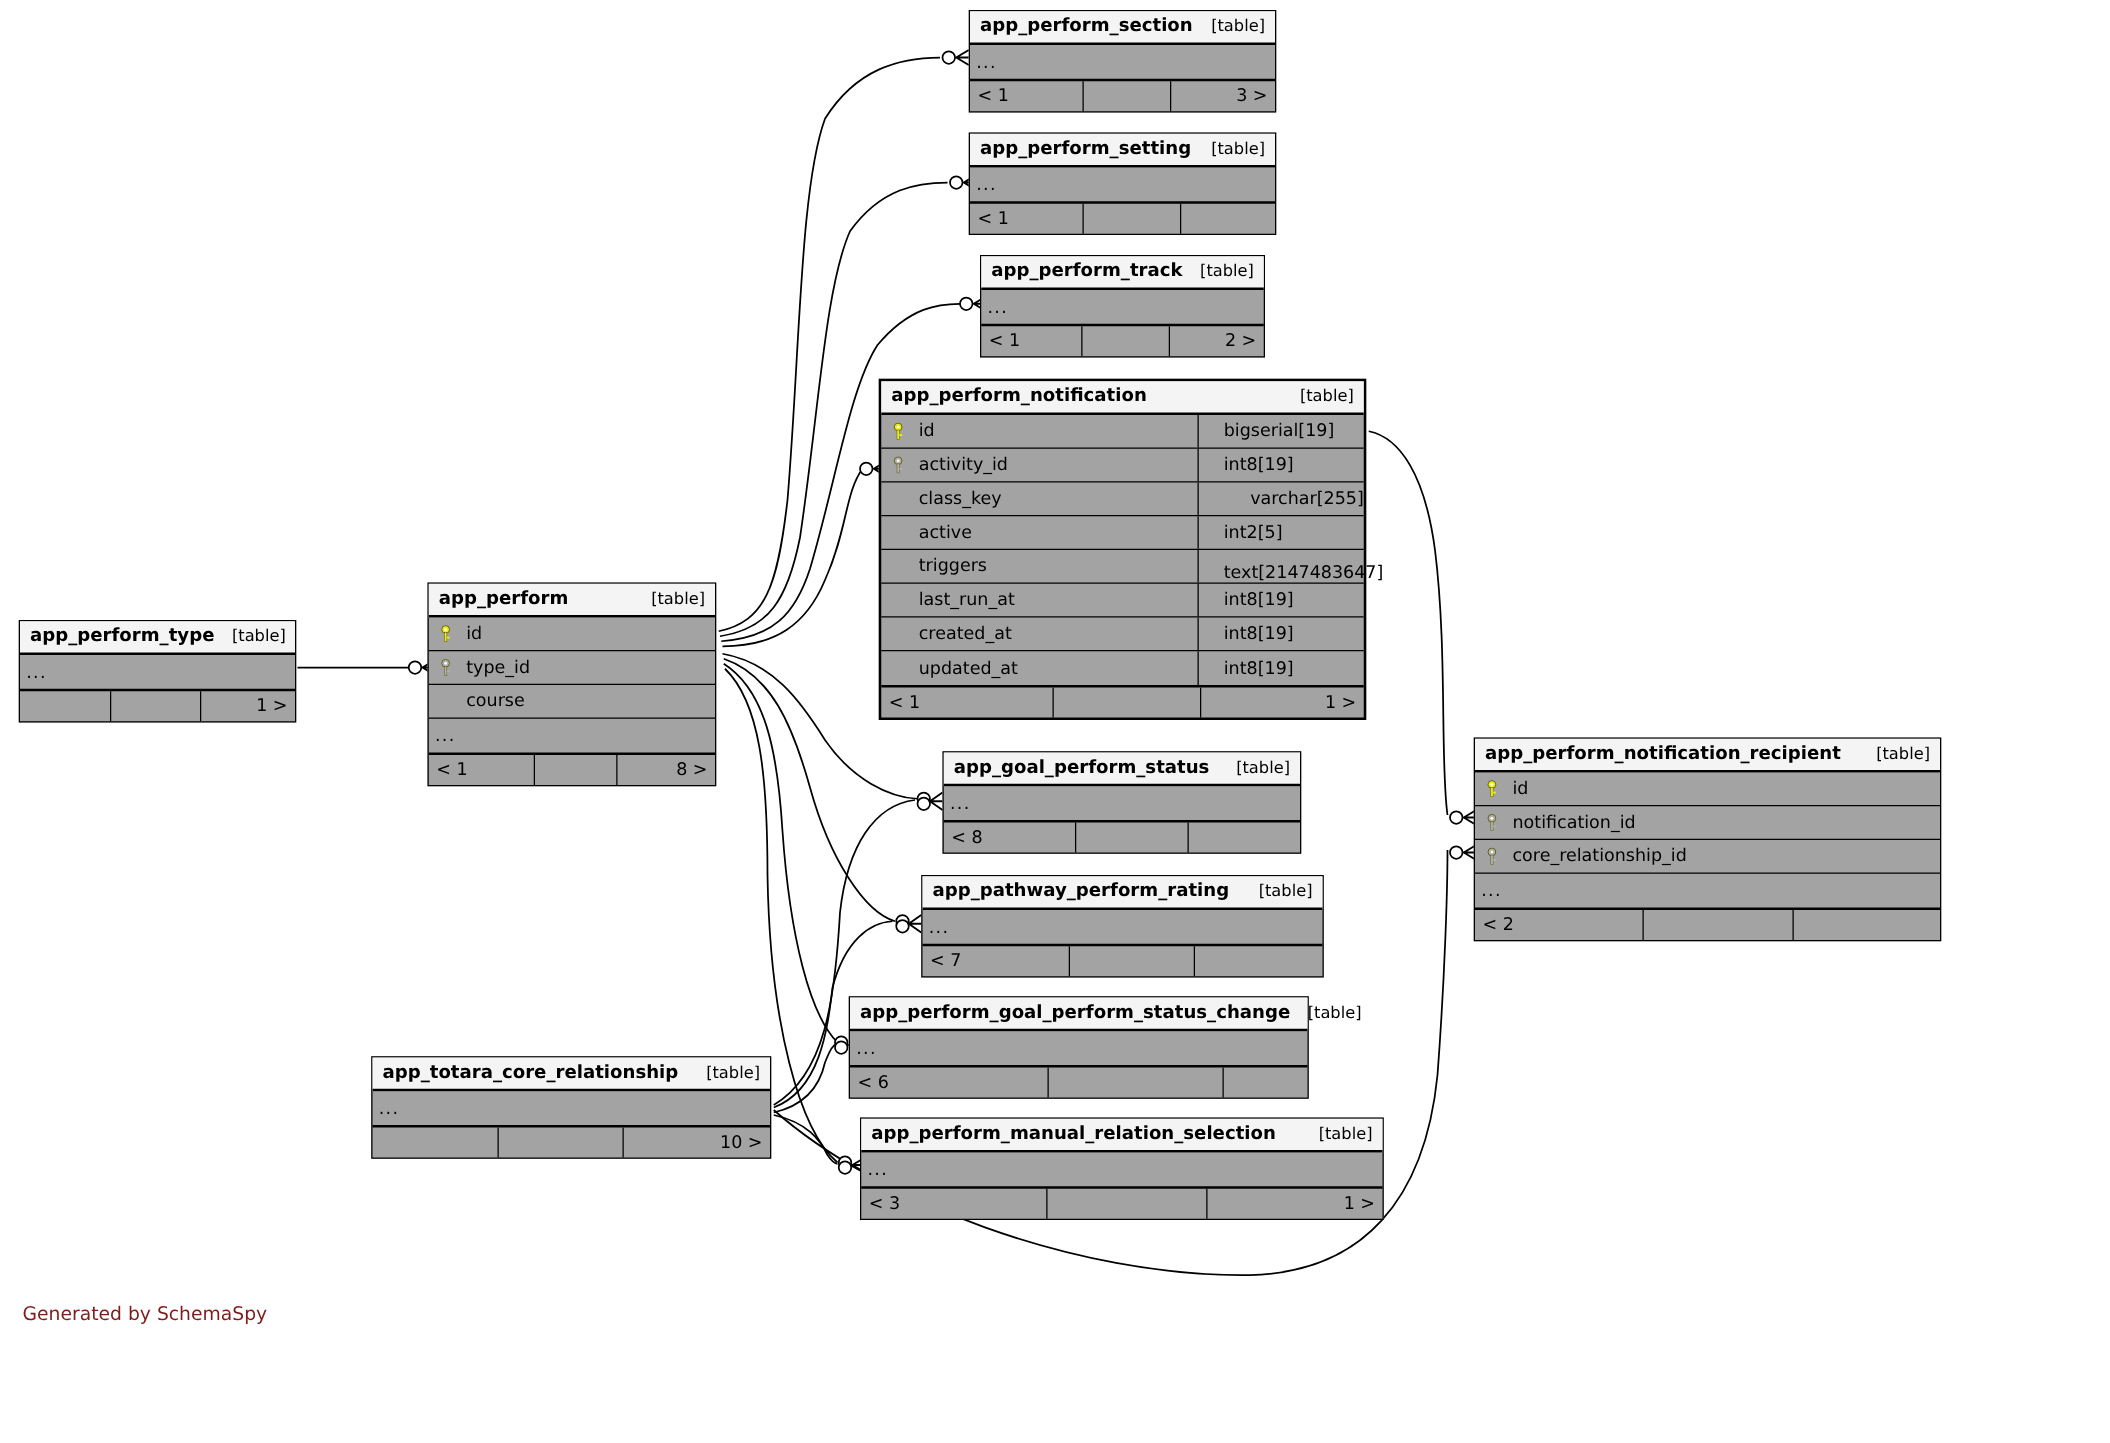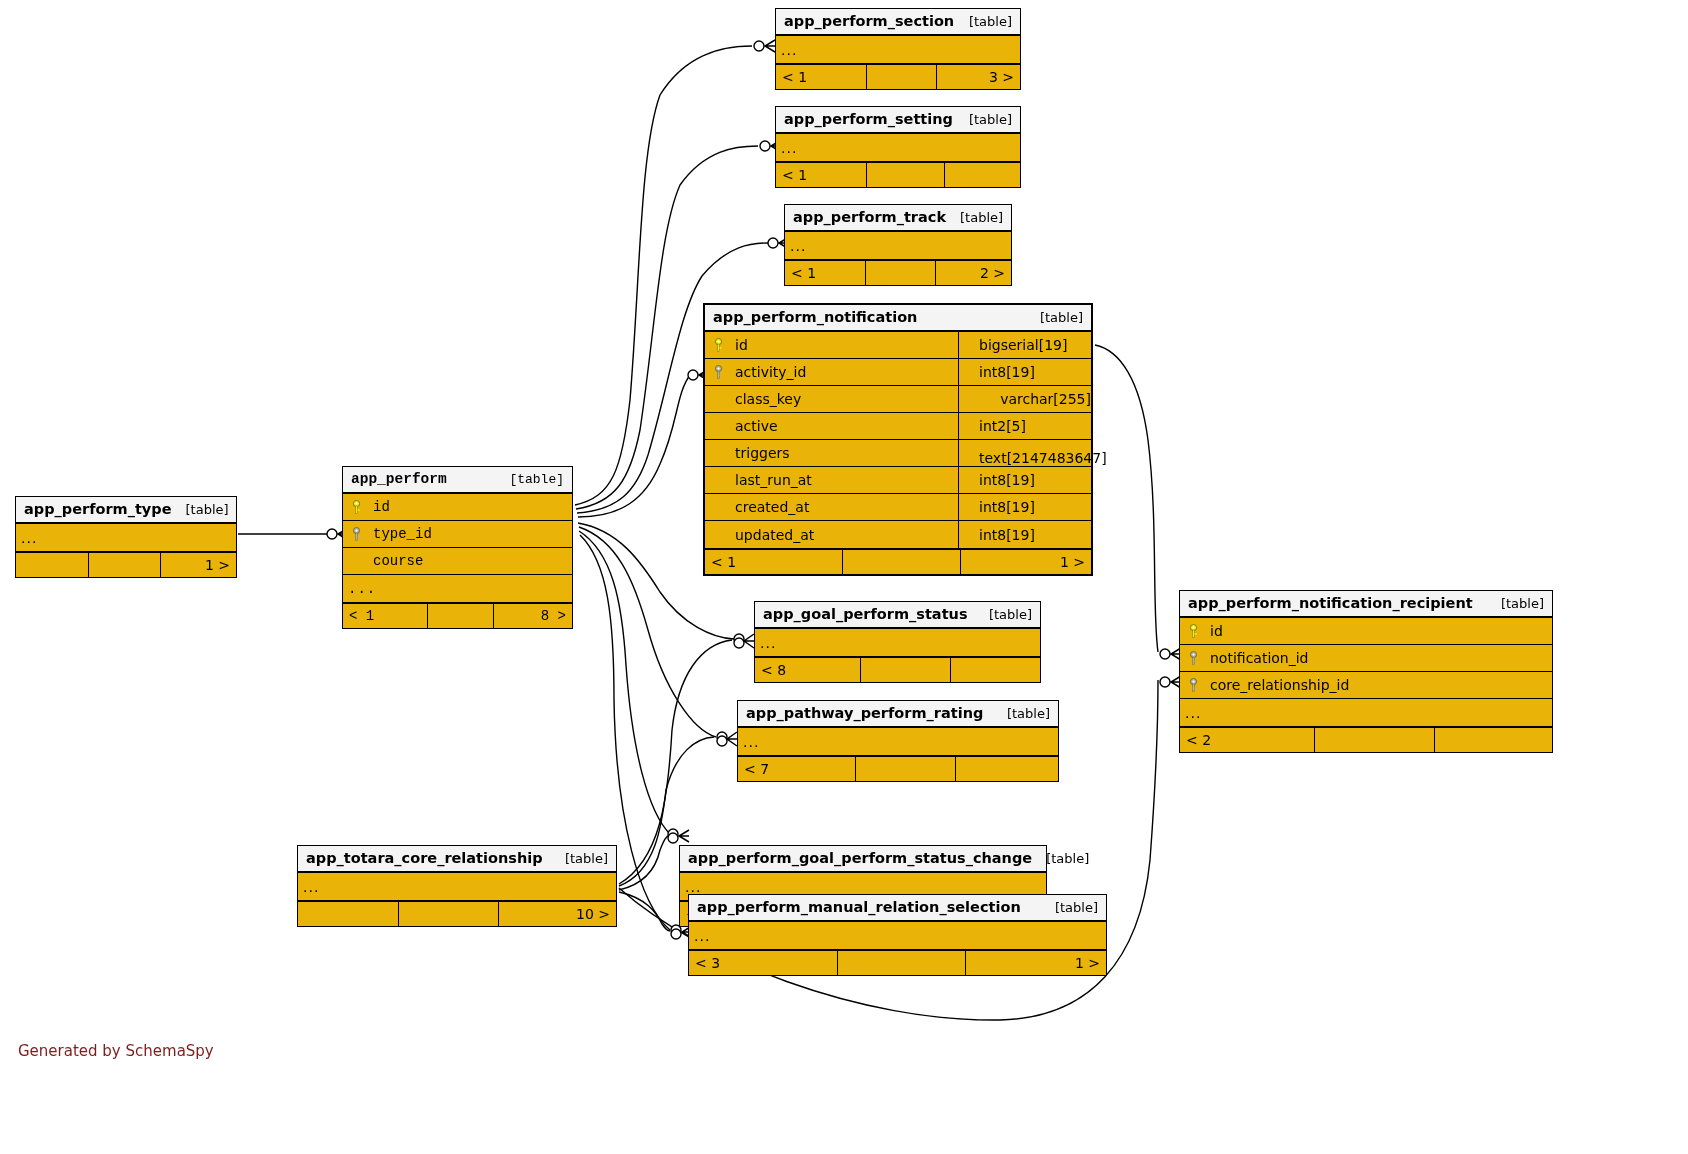--- a/index.html
+++ b/index.html
@@ -2,21 +2,21 @@
 <html><head>
 <meta charset="utf-8">
 <style>
   html,body{margin:0;padding:0;background:#ffffff;}
   body{width:1688px;height:1154px;position:relative;overflow:hidden;
        font-family:"DejaVu Sans","Liberation Sans",sans-serif;}
 
   #canvas{position:absolute;inset:0;}
   #edges{position:absolute;left:0;top:0;width:1688px;height:1154px;pointer-events:none;}
 
-  .tbl{position:absolute;background:#eab308;border:1px solid #000;box-sizing:border-box;}
+  .tbl{position:absolute;background:#a3a3a3;border:1px solid #000;box-sizing:border-box;}
   .tbl.thick{border:2px solid #000;}
 
   .tbl .hdr{
     display:flex;align-items:center;justify-content:space-between;
     background:#f4f4f4;border-bottom:2px solid #000;
     padding:2px 8px 3px 8px;box-sizing:border-box;height:27px;
   }
   .tbl .hdr .tname{font-weight:bold;font-size:14.5px;color:#000;white-space:nowrap;}
   .tbl .hdr .tlabel{font-size:13px;color:#000;white-space:nowrap;padding-left:14px;}
 
@@ -335,21 +335,21 @@
               <span>...</span>
             </div>
           </div>
         </div>
         <div class="foot">
           <div class="fc l" style="width: 72px;"></div>
           <div class="fc l" style="width: 72px;"></div>
           <div class="fc r" style="width: auto; flex: 1 1 auto;">1 &gt;</div>
         </div>
       </div>
-      <div class="tbl" style="left: 342px; top: 466px; width: 231px; font-family: Liberation Mono, monospace;">
+      <div class="tbl" style="left: 342px; top: 466px; width: 231px;">
         <div class="hdr">
           <span class="tname">app_perform</span>
           <span class="tlabel">[table]</span>
         </div>
         <div class="rows">
           <div class="row">
             <div class="cname">
               <span class="keyico">
                 <svg width="11" height="14" viewBox="0 0 11 14">
                   <circle cx="5.5" cy="3.6" r="3.1" fill="#ecec1a" stroke="#5a5a00" stroke-width="0.7"></circle>
@@ -421,21 +421,21 @@
               <span>...</span>
             </div>
           </div>
         </div>
         <div class="foot">
           <div class="fc l" style="width: 117px;">&lt; 7</div>
           <div class="fc l" style="width: 100px;"></div>
           <div class="fc r" style="width: auto; flex: 1 1 auto;"></div>
         </div>
       </div>
-      <div class="tbl" style="left: 679px; top: 797px; width: 368px; margin-top: 48px;">
+      <div class="tbl" style="left: 679px; top: 797px; width: 368px;">
         <div class="hdr">
           <span class="tname">app_perform_goal_perform_status_change</span>
           <span class="tlabel">[table]</span>
         </div>
         <div class="rows">
           <div class="row ellipsis">
             <div class="cname">
               <span>...</span>
             </div>
           </div>

